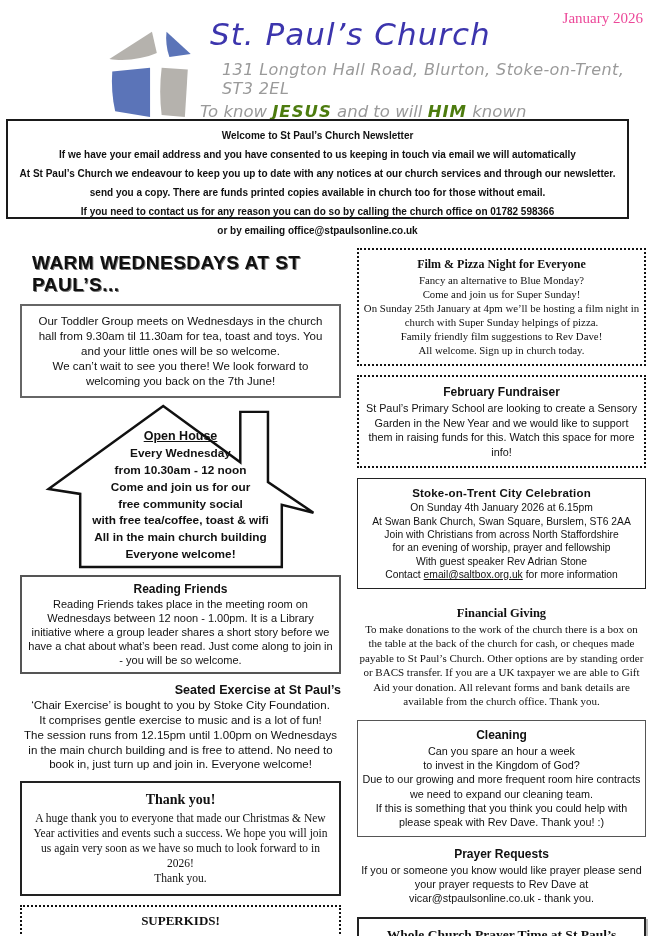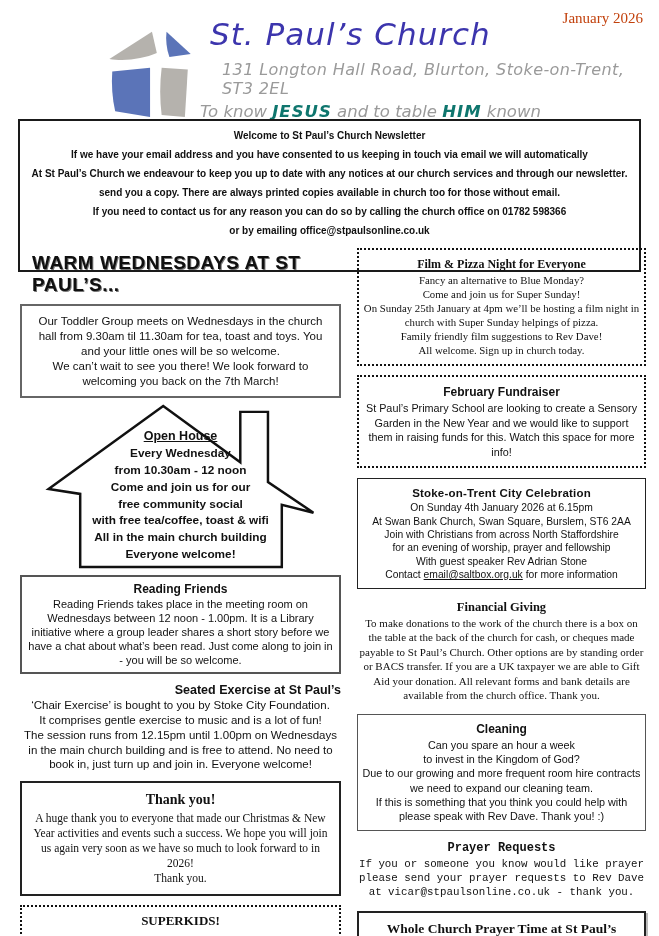--- a/index.html
+++ b/index.html
@@ -10,21 +10,21 @@
     margin: 0 auto;
     background: #ffffff;
     font-family: "Liberation Sans", sans-serif;
     color: #111;
     overflow: hidden;
   }
   
   .issue-date {
     position: absolute; top: 10px; right: 16px;
     font-family: "Liberation Serif", serif;
-    font-size: 15px; color: #c2410c;
+    font-size: 15px; color: #ec4899;
   }
   .logo { position: absolute; left: 102px; top: 26px; width: 98px; height: 92px; }
   .masthead { position: absolute; left: 196px; top: 16px; width: 440px; }
   .church-title {
     font-family: "DejaVu Sans", sans-serif;
     font-style: italic;
     font-size: 31px; letter-spacing: 1px;
     color: #3c35ad;
     margin-left: 14px;
   }
@@ -34,24 +34,24 @@
     font-size: 16px; color: #9a9a9a;
     margin: 8px 0 4px 26px;
     letter-spacing: .4px;
   }
   .church-tagline {
     font-family: "DejaVu Sans", sans-serif;
     font-style: italic;
     font-size: 16.5px; color: #9a9a9a;
     margin-left: 4px;
   }
-  .church-tagline .hl { color: #0f766e; font-weight: bold; letter-spacing: 1px; }
+  .church-tagline .hl { color: #4d7c0f; font-weight: bold; letter-spacing: 1px; }
   
   .welcome-box {
-    position: absolute; left: 18px; top: 119px; width: 623px; height: 153px;
+    position: absolute; left: 6px; top: 119px; width: 623px; height: 100px;
     border: 2px solid #1a1a1a;
     text-align: center;
     font-size: 10px; font-weight: bold; line-height: 1.9;
     padding-top: 5px;
   }
   
   .col-left  { position: absolute; left: 20px;  top: 250px; width: 321px; }
   .col-right { position: absolute; left: 357px; top: 248px; width: 289px; }
   .box { text-align: center; }
   .box-title { font-weight: bold; }
@@ -101,36 +101,36 @@
     font-size: 10.8px; line-height: 1.3; margin-bottom: 9px;
   }
   .film-pizza .box-title { font-size: 12px; }
   .feb-fundraiser {
     border: 2.5px dotted #111; padding: 7px 4px;
     font-size: 10.8px; line-height: 1.35; margin-bottom: 10px;
   }
   .feb-fundraiser .box-title { font-size: 12px; margin-bottom: 1px; }
   .city-celebration {
     border: 1.5px solid #222; padding: 7px 3px;
-    font-size: 10.3px; line-height: 1.3; margin-bottom: 10px;
+    font-size: 10.3px; line-height: 1.3; margin-bottom: 16px;
   }
   .city-celebration .box-title { font-size: 11.5px; letter-spacing: .2px; }
   .email-link { text-decoration: underline; color: #111; cursor: pointer; }
   .financial {
     font-family: "Liberation Serif", serif;
     font-size: 11px; line-height: 1.32; margin-bottom: 11px; padding: 0 2px;
   }
   .financial .box-title { font-size: 12.5px; }
   .cleaning {
     border: 1.5px solid #555; padding: 7px 4px;
     font-size: 10.8px; line-height: 1.32; margin-bottom: 10px;
   }
   .cleaning .box-title { font-size: 12px; }
   .prayer-req {
-    font-family: Liberation Mono, monospace;
+    font-family: Liberation Sans, sans-serif;
     font-size: 10.8px; line-height: 1.3; margin-bottom: 12px;
   }
   .prayer-req .box-title { font-size: 12px; }
   .whole-church {
     border: 2px solid #222; box-shadow: 2px 2px 0 #bbb;
     padding: 7px 4px;
     font-family: "Liberation Serif", serif;
     font-size: 11.8px; line-height: 1.32;
   }
   .whole-church .box-title { font-size: 13.5px; }
@@ -147,39 +147,39 @@
       <path d="M7,34 L51,6 L56,28 C42,34 22,37 7,34 Z" fill="#b5b2ad"></path>
       <path d="M66,6 L91,29 L69,32 C66,24 65,14 66,6 Z" fill="#5b74b8"></path>
       <path d="M10,47 L49,43 L49,94 L13,88 C10,75 9,60 10,47 Z" fill="#5b74b8"></path>
       <path d="M61,43 L88,45 L85,94 L61,92 C59,76 59,59 61,43 Z" fill="#b5b2ad"></path>
     </svg>
   </div>
 
   <div class="masthead">
     <div class="church-title">St. Paul’s Church</div>
     <div class="church-address">131 Longton Hall Road, Blurton, Stoke-on-Trent, ST3 2EL</div>
-    <div class="church-tagline"><span>To know </span><span class="hl">JESUS</span><span> and to table </span><span class="hl">HIM</span><span> known</span></div>
+    <div class="church-tagline"><span>To know </span><span class="hl">JESUS</span><span> and to will </span><span class="hl">HIM</span><span> known</span></div>
   </div>
 
   <div class="welcome-box">
     <div>Welcome to St Paul’s Church Newsletter</div>
     <div>If we have your email address and you have consented to us keeping in touch via email we will automatically</div>
     <div>At St Paul’s Church we endeavour to keep you up to date with any notices at our church services and through our newsletter.</div>
-    <div>send you a copy. There are always printed copies available in church too for those without email.</div>
+    <div>send you a copy. There are funds printed copies available in church too for those without email.</div>
     <div>If you need to contact us for any reason you can do so by calling the church office on 01782 598366</div>
     <div>or by emailing office@stpaulsonline.co.uk</div>
   </div>
 
   <div class="col-left">
 
     <div class="section-heading">WARM WEDNESDAYS AT ST PAUL’S...</div>
 
     <div class="box supertots">
       <div class="pre">Our Toddler Group meets on Wednesdays in the church hall from 9.30am til 11.30am for tea, toast and toys. You and your little ones will be so welcome.
-We can’t wait to see you there!  We look forward to welcoming you back on the 7th March!</div>
+We can’t wait to see you there!  We look forward to welcoming you back on the 7th June!</div>
     </div>
 
     <div class="house-wrap">
       <svg viewBox="0 0 272 170" width="280" height="168">
         <polygon points="2,88 118,4 196,61 196,10 224,10 224,81 270,112 238,104 238,167 34,167 34,93" fill="#ffffff" stroke="#111" stroke-width="2.5" stroke-linejoin="miter"></polygon>
       </svg>
       <div class="house-text">
         <div class="box-title">Open House</div>
         <div class="pre">Every Wednesday
 from 10.30am - 12 noon

